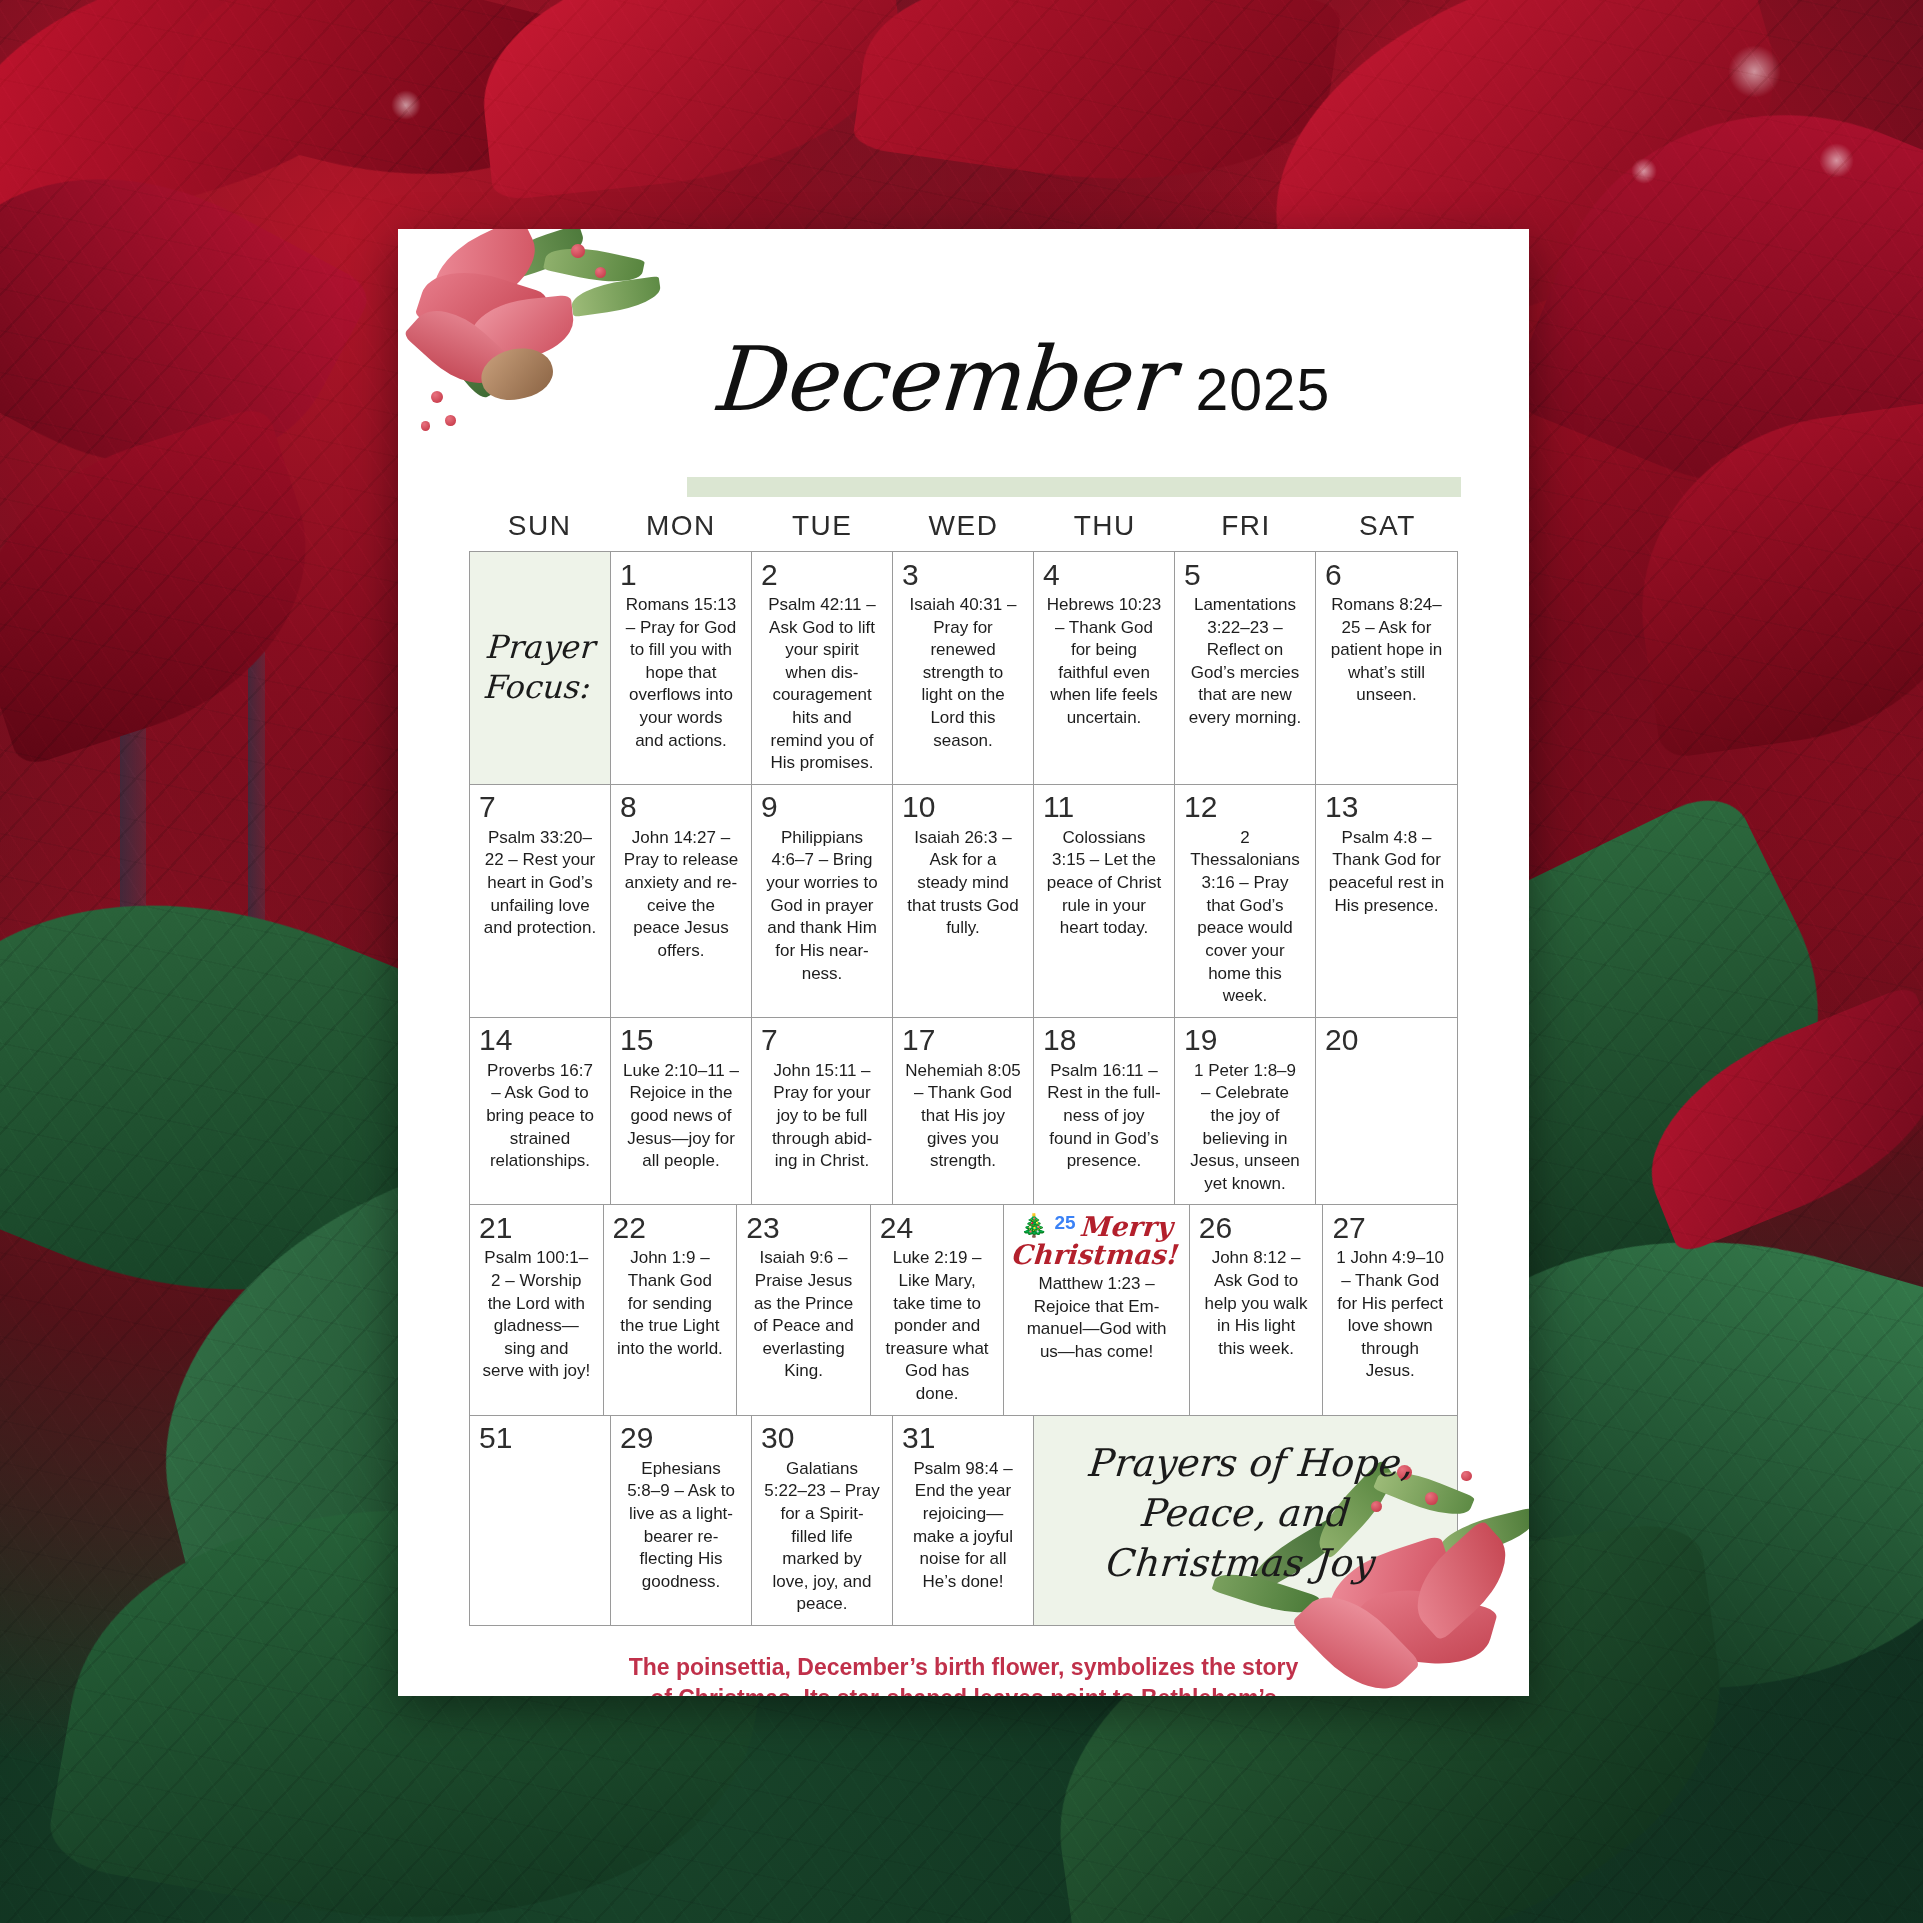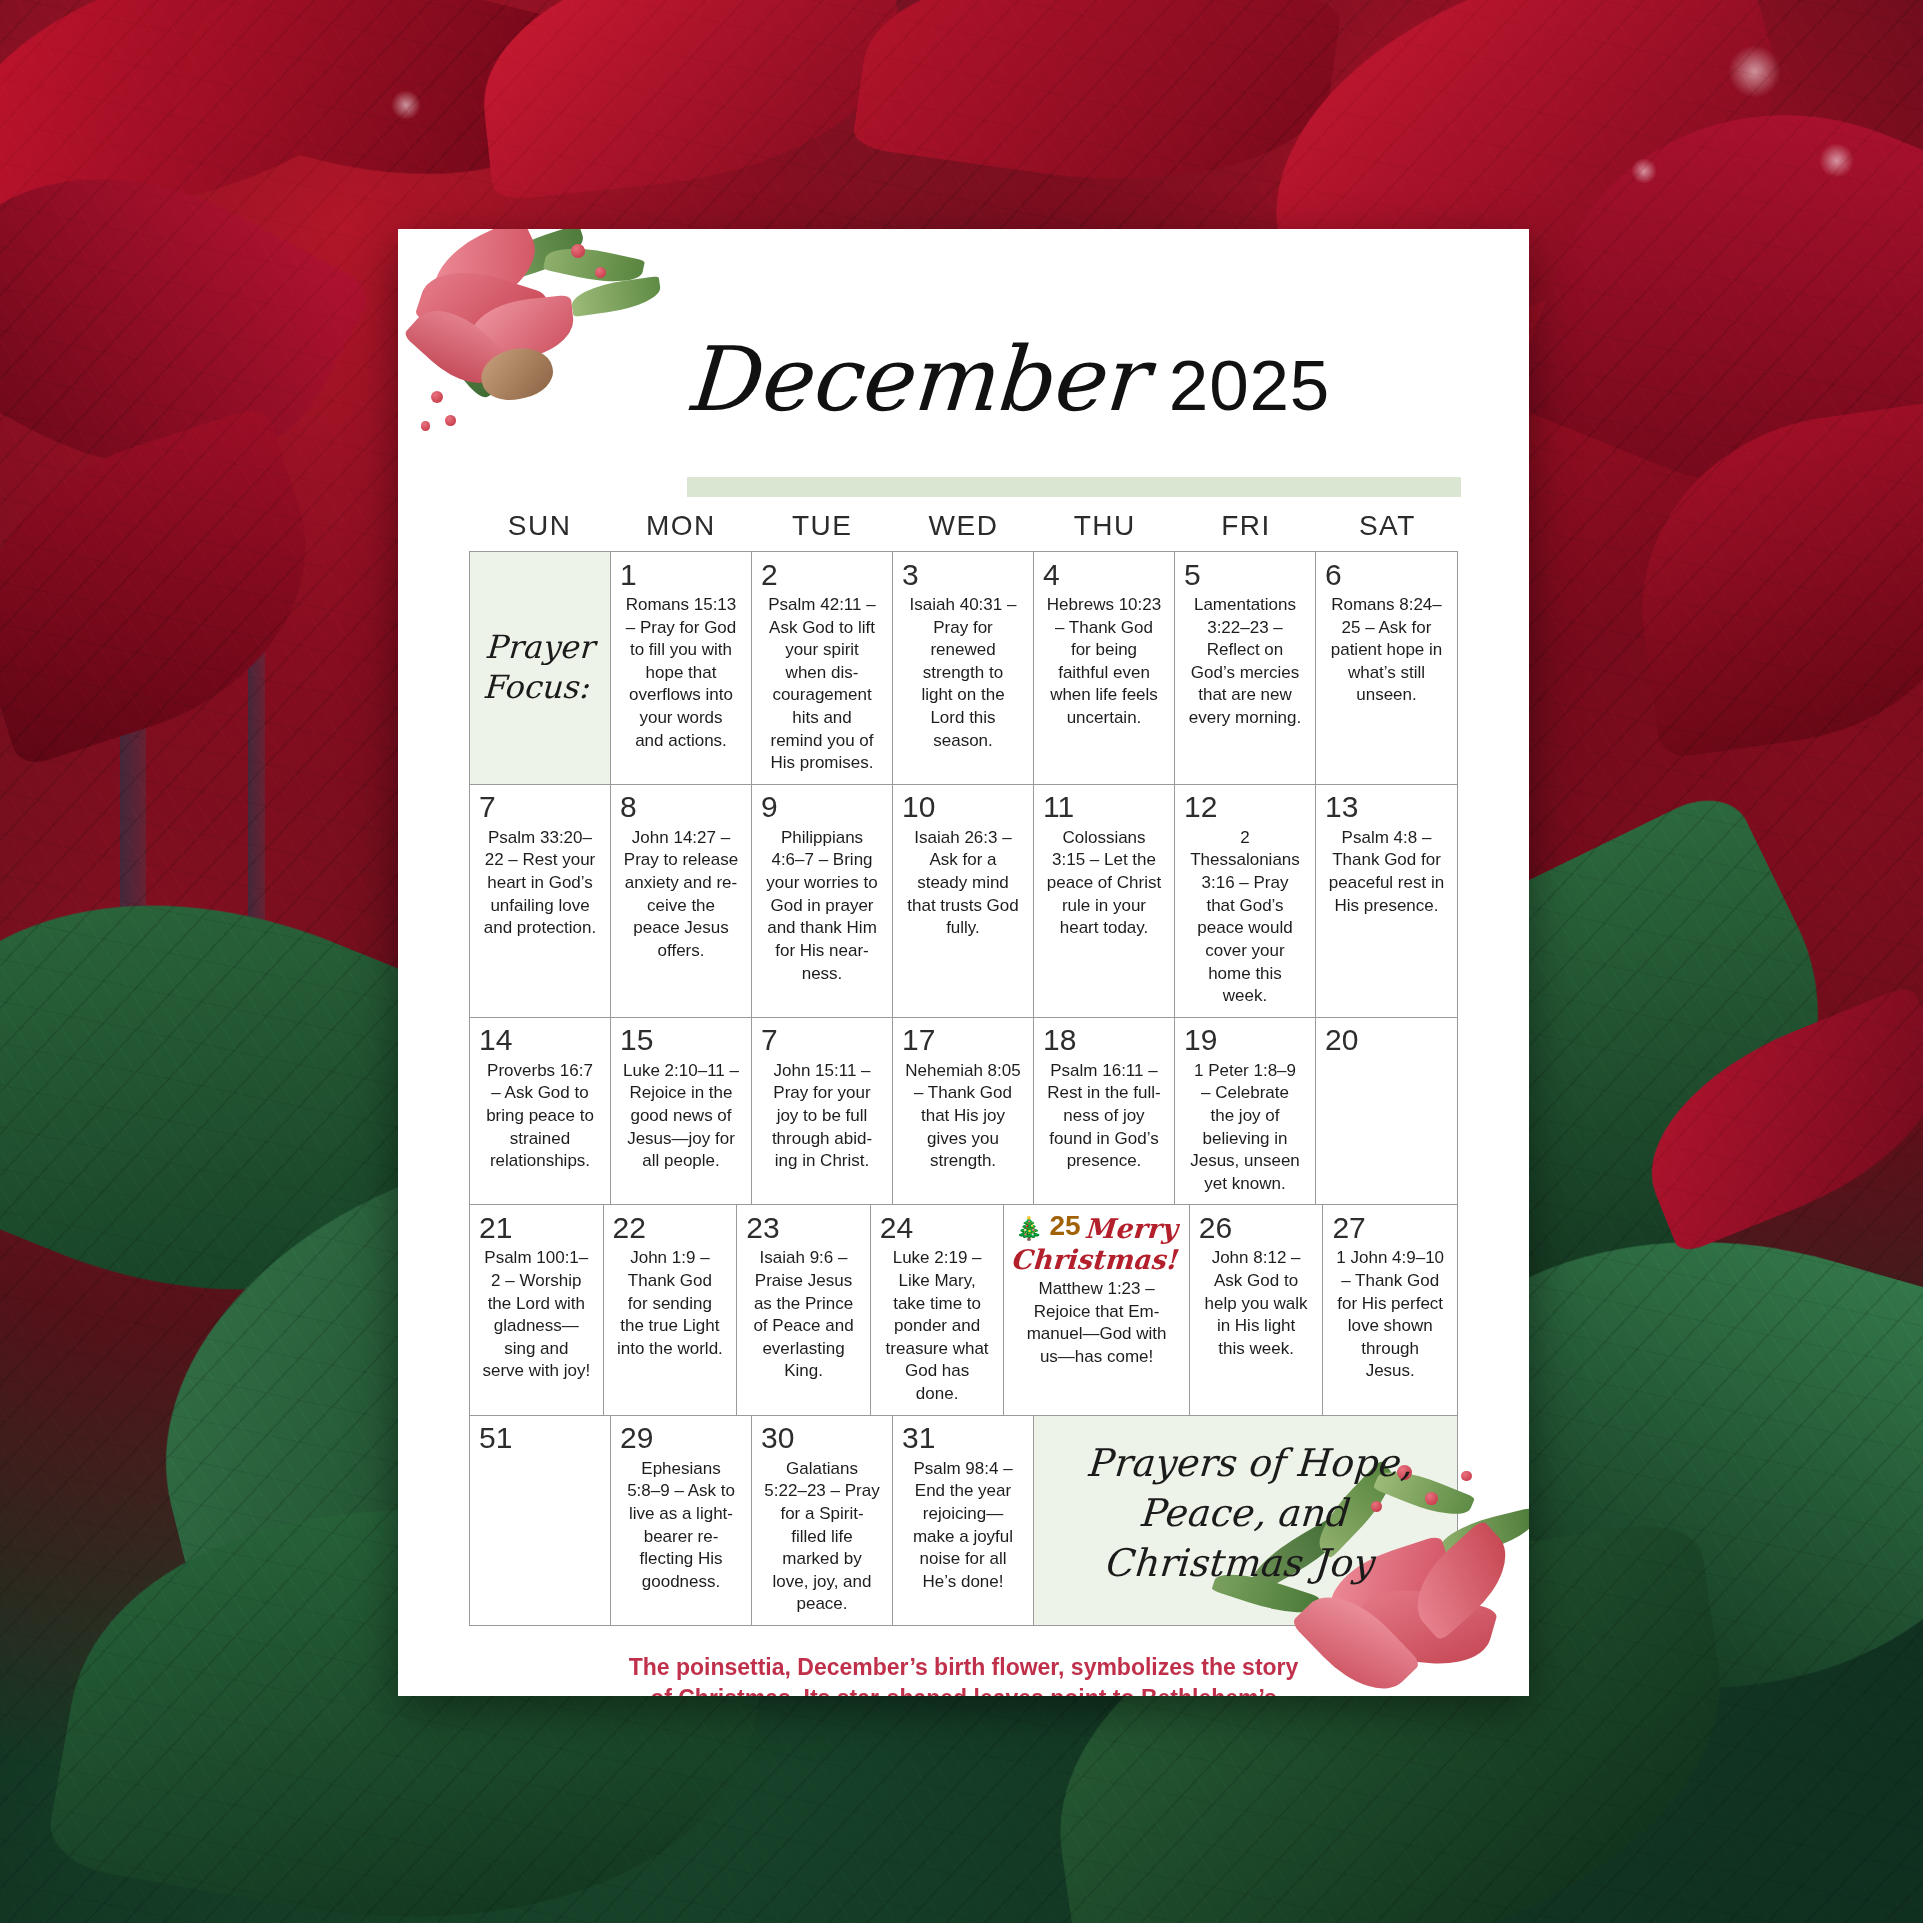--- a/index.html
+++ b/index.html
@@ -88,21 +88,21 @@
     font-family: "DejaVu Serif", serif;
     font-style: italic;
     font-size: 89px;
     letter-spacing: -0.8px;
     color: #111;
     transform: skewX(-6deg);
     font-weight: 400;
   }
   .year {
     font-family: "Liberation Sans", sans-serif;
-    font-size: 71px;
+    font-size: 59px;
     font-weight: 300;
     color: #111;
     margin-left: 19.5px;
     letter-spacing: 0.8px;
   }
 
   .greenband {
     height: 19.5px;
     background: #dbe6d2;
     margin: 0 68px 0 289px;
@@ -176,22 +176,22 @@
 
   
   .xmas-head {
     display: flex;
     align-items: center;
     justify-content: center;
     gap: 6px;
     margin-bottom: 1.5px;
   }
   .xmas-num {
-    font-size: 28px;
-    color: #a16207;
+    font-size: 19px;
+    color: #3b82f6;
     font-weight: 600;
     position: relative;
     top: -3px;
   }
   .tree-icon { font-size: 22.5px; line-height: 1; }
   .xmas-label {
     font-family: "DejaVu Serif", serif;
     font-style: italic;
     font-weight: 700;
     font-size: 27px;

